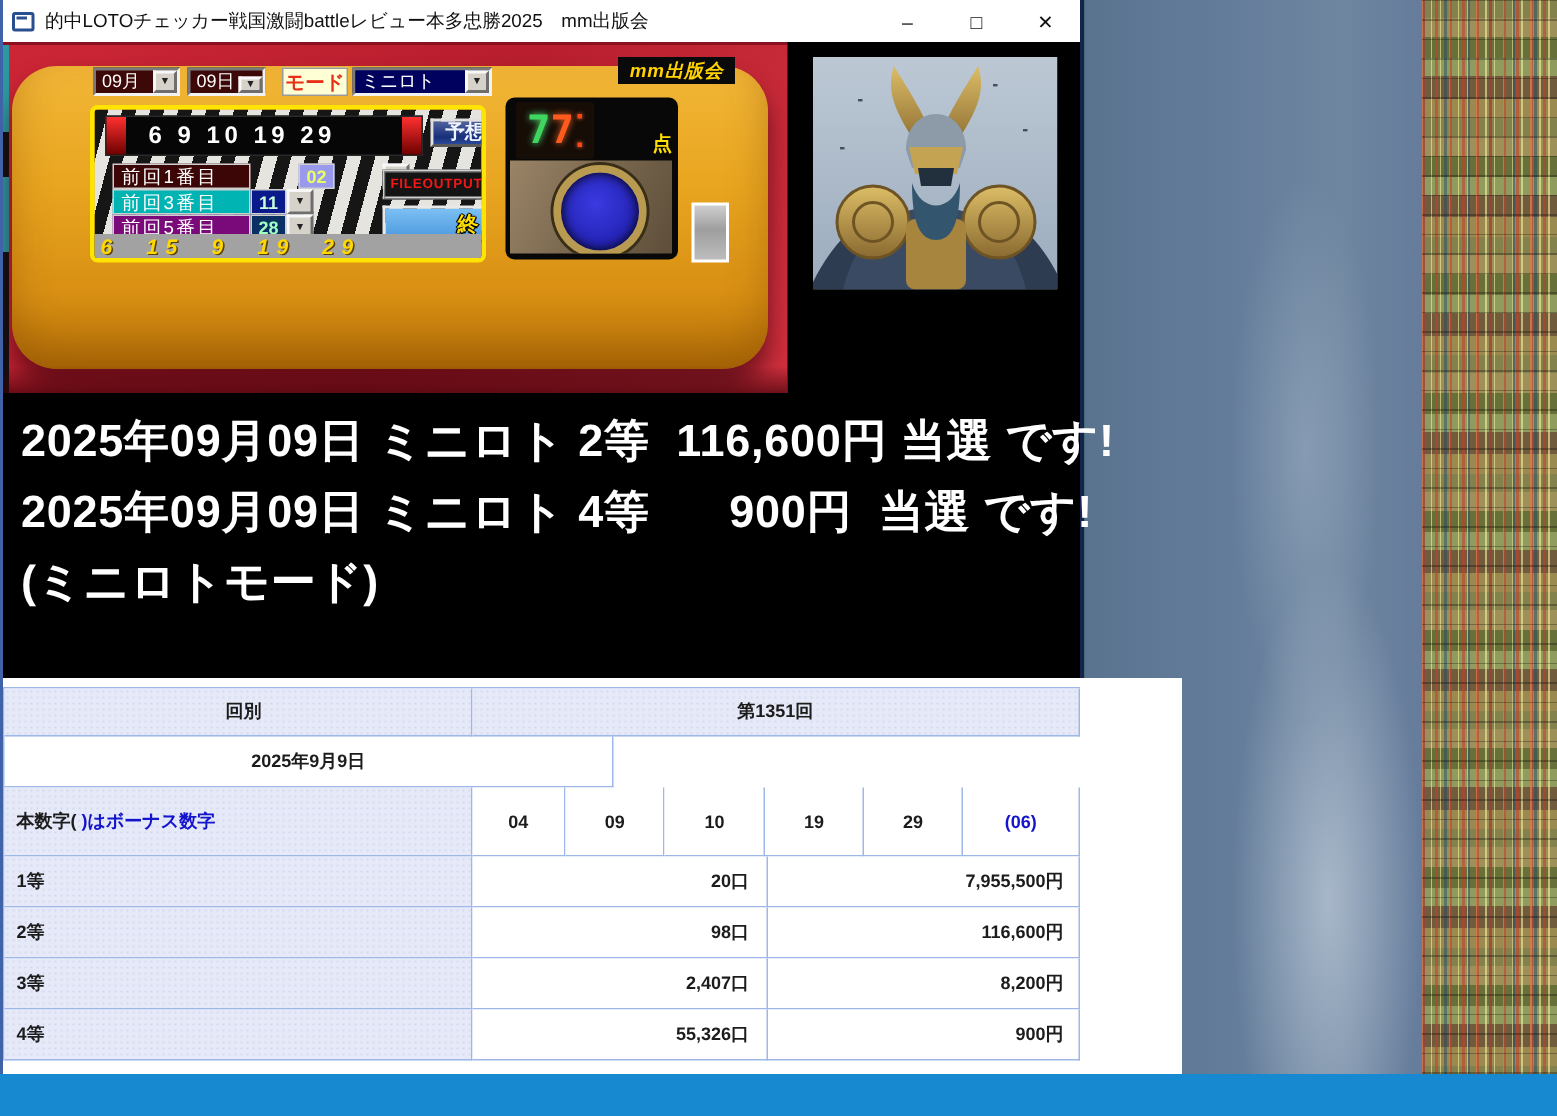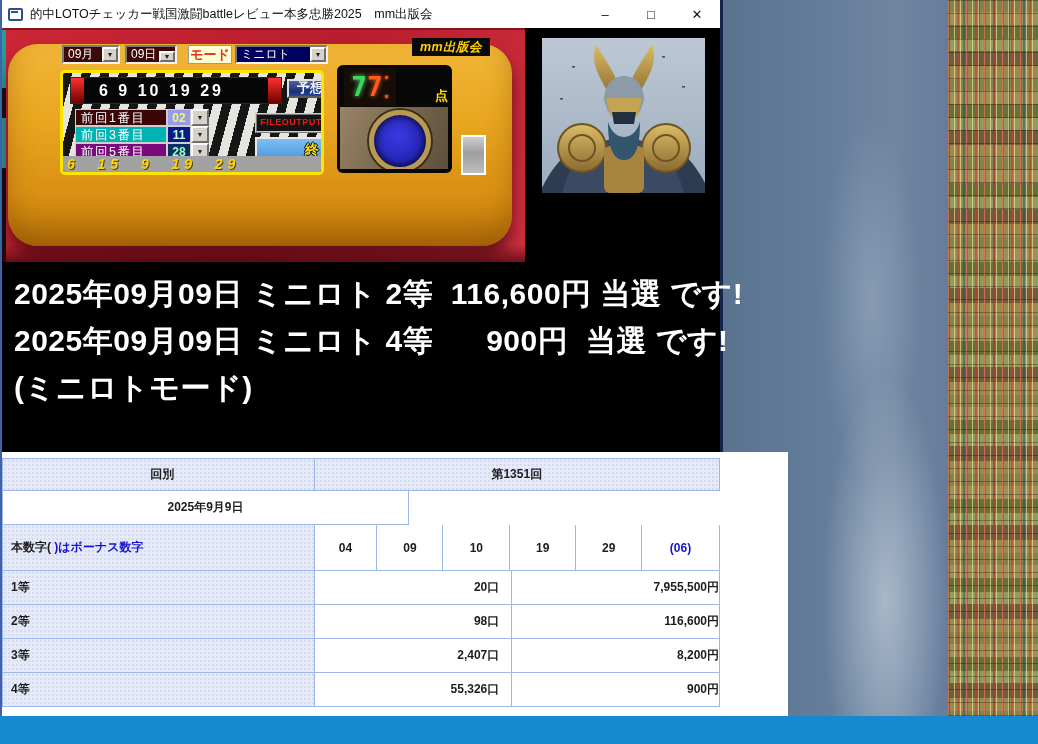--- a/index.html
+++ b/index.html
@@ -81,21 +81,21 @@
     background:linear-gradient(180deg,#51619e 0%,#16307a 70%,#2c4a9a 100%);
     border:2px solid; border-color:#e0e0e0 #5a5a5a #5a5a5a #e0e0e0;
     color:#f0f4ff; font-weight:bold; font-size:13px; line-height:14px; text-align:center; }
   .prev-row { position:absolute; left:12px; height:17px; display:flex; }
   .prev-label { width:92px; color:#fff; font-size:12.5px; line-height:16px; padding-left:5px;
     letter-spacing:1.5px; border:1px solid #cfcfcf; white-space:nowrap; }
   .prev-val { width:24px; font-size:12px; font-weight:bold; text-align:center; line-height:16px;
     border:1px solid #cfcfcf; }
   .prev-drop { width:18px; background:#d6d2ca; border:2px solid; border-color:#f8f8f8 #6e6e6e #6e6e6e #f8f8f8;
     font-size:7px; color:#222; display:flex; align-items:center; justify-content:center; }
-  #row1 { top:36px; } #row2 { top:53px; } #row3 { top:70px; }
+  #row1 { top:36px;gap:32px; } #row2 { top:53px; } #row3 { top:70px; }
   #row1 .prev-label { background:#3c0606; }
   #row2 .prev-label { background:#00b4b4; }
   #row3 .prev-label { background:#7a0a7a; }
   #row1 .prev-val { background:#9a9aec; color:#e8ff60; }
   #row2 .prev-val { background:#0a1a8a; color:#c8ffd8; }
   #row3 .prev-val { background:#0a2f63; color:#a0ffc0; }
   #fileout-btn { left:192px; top:40px; width:72px; height:20px; background:#141414;
     border:2px ridge #cfcfcf; color:#f01818; font-weight:bold; font-size:9px;
     letter-spacing:.5px; text-align:center; line-height:15px; overflow:hidden; white-space:nowrap; }
   #exit-btn { left:192px; top:64px; width:70px; height:25px;
@@ -144,21 +144,21 @@
   .tint { background:#e6e9f7;
     background-image:radial-gradient(rgba(120,140,205,.16) 1px, transparent 1px);
     background-size:4px 4px; }
   .c-label { width:312px; padding-left:8px; }
   .c-center { justify-content:center; }
   .h32 { height:32px; } .h34 { height:34px; } .h46 { height:46px; }
   .c-round { width:406px; }
   .numcell { justify-content:center; background:#fff; }
   .bonus-blue { color:#1414cc; }
   .c-count { width:198px; justify-content:flex-end; padding-right:12px; background:#fff; }
-  .c-amount { width:208px; justify-content:flex-end; background:#fff; }
+  .c-amount { width:208px; justify-content:flex-end; padding-right:10px; background:#fff; }
 
   
   #bottombar { left:0; top:716px; width:1038px; height:28px; background:#1789d1; z-index:12; }
 </style>
 </head>
 <body>
 
 <div id="wallpaper" class="abs"></div>
 <div id="glitch" class="abs"></div>
 

